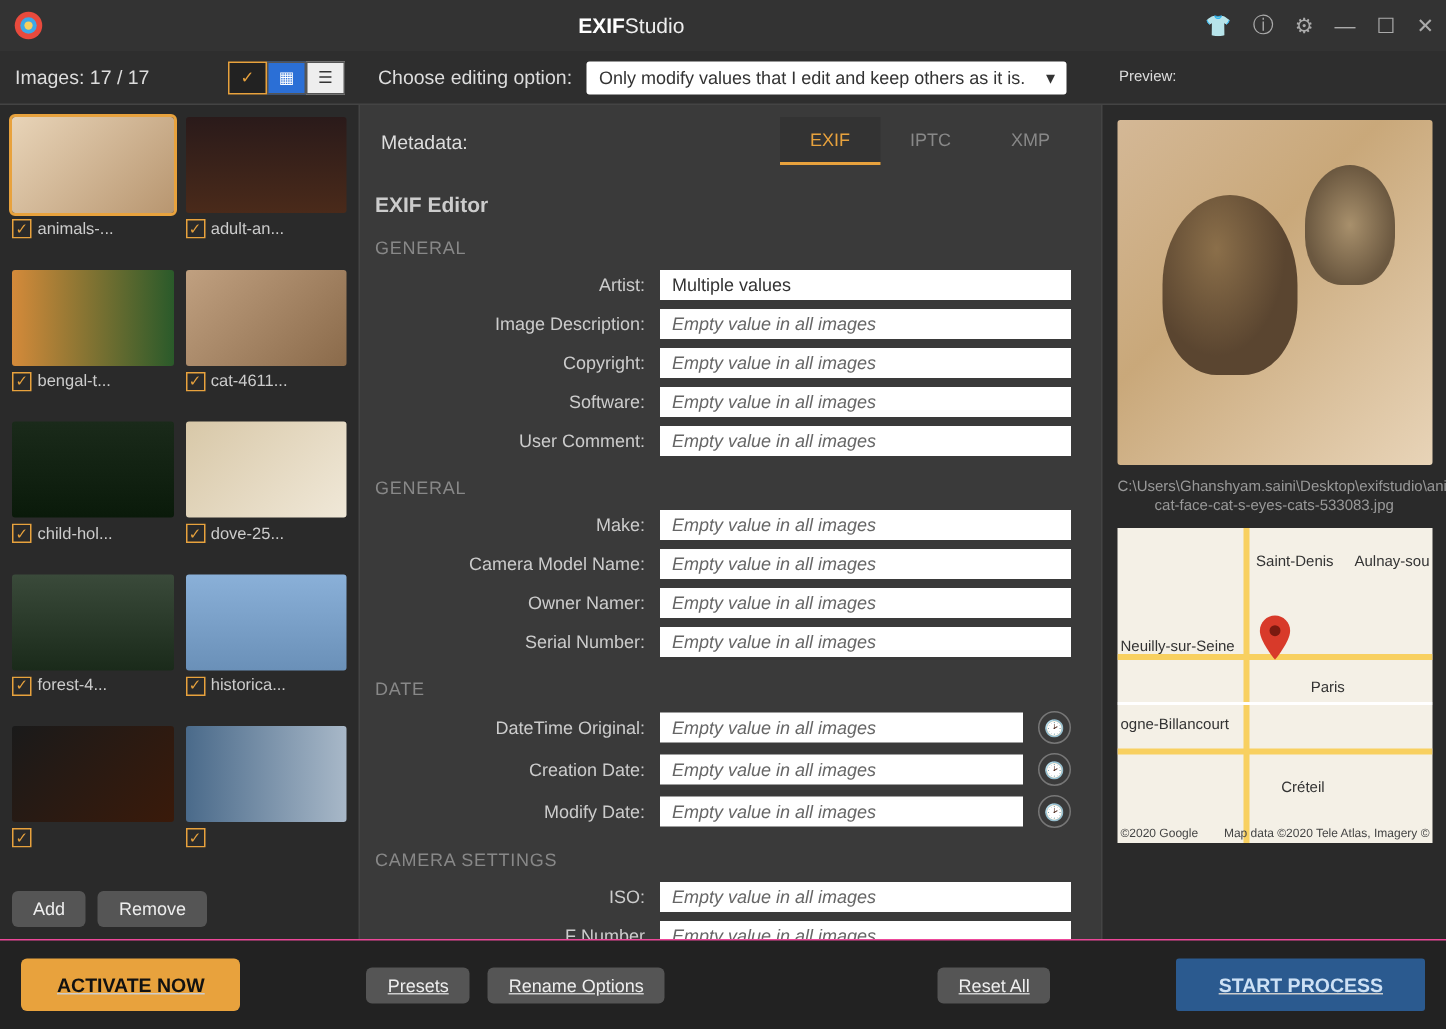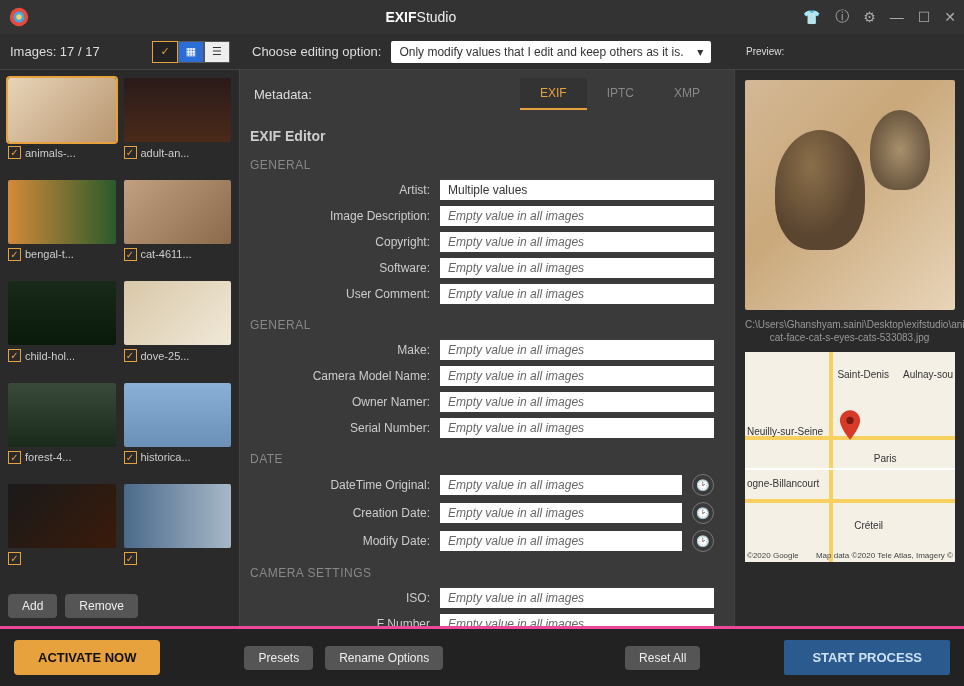--- a/index.html
+++ b/index.html
@@ -50,21 +50,21 @@
 .pimg{width:210px;height:230px;background:linear-gradient(135deg,#d4b896 0%,#c9a87a 40%,#e8d4b8 100%);border-radius:2px;position:relative;}
 .pimg::before{content:"";position:absolute;left:30px;top:50px;width:90px;height:120px;background:radial-gradient(ellipse at 40% 30%,#8b6f4a 0%,#5a4530 60%);border-radius:50% 50% 40% 40%;}
 .pimg::after{content:"";position:absolute;right:25px;top:30px;width:60px;height:80px;background:radial-gradient(ellipse,#a8906c 0%,#6b5840 70%);border-radius:50% 50% 40% 40%;}
 .ppath{font-size:10px;color:#999;text-align:center;line-height:1.3;}
 .loc-row{display:flex;justify-content:space-between;align-items:center;font-size:12px;margin-top:4px;}
 .loc-link{color:#5b9bd5;text-decoration:underline;cursor:pointer;}
 .map{width:210px;height:210px;background:#f4f0e6;position:relative;overflow:hidden;font-size:9px;color:#666;}
 .map-pin{position:absolute;left:50%;top:42%;transform:translate(-50%,-100%);}
 .map-city{position:absolute;font-size:10px;color:#333;}
 .map-attr{position:absolute;bottom:2px;left:2px;right:2px;font-size:8px;color:#444;display:flex;justify-content:space-between;}
-.bottombar{height:60px;background:#222;display:flex;align-items:center;padding:0 14px;gap:12px;border-top:3px solid #ec4899;}
+.bottombar{height:60px;background:#222;display:flex;align-items:center;padding:0 14px;gap:12px;border-top:1px solid #ec4899;text-decoration:underline;}
 .activate{background:#e8a23d;color:#111;font-weight:700;font-size:13px;padding:10px 24px;border:none;border-radius:4px;cursor:pointer;}
 .spacer{flex:1;}
 .start{background:#2b5a8f;color:#cde1f5;font-weight:600;font-size:13px;padding:10px 28px;border:none;border-radius:2px;cursor:pointer;}
 ::-webkit-scrollbar{width:10px;}
 ::-webkit-scrollbar-track{background:#2a2a2a;}
 ::-webkit-scrollbar-thumb{background:#555;border-radius:5px;}
 
 .c-cats{background:linear-gradient(135deg,#e8d4b8,#b89670);}
 .c-adult{background:linear-gradient(180deg,#2a1a1a,#4a2a1a);}
 .c-tiger{background:linear-gradient(90deg,#d48a3a,#2a5a2a);}

